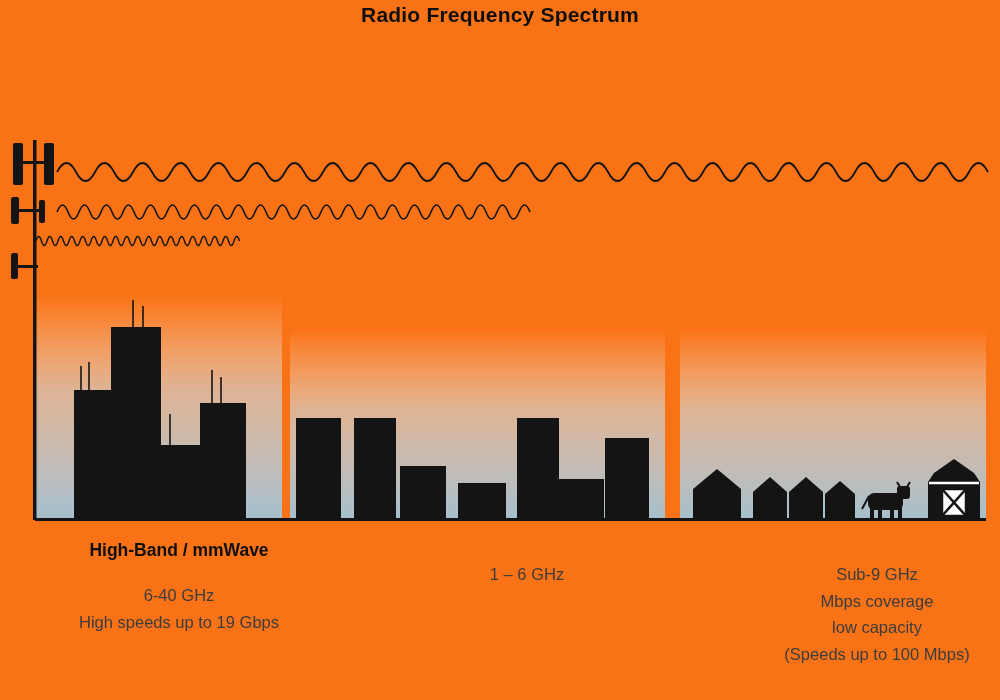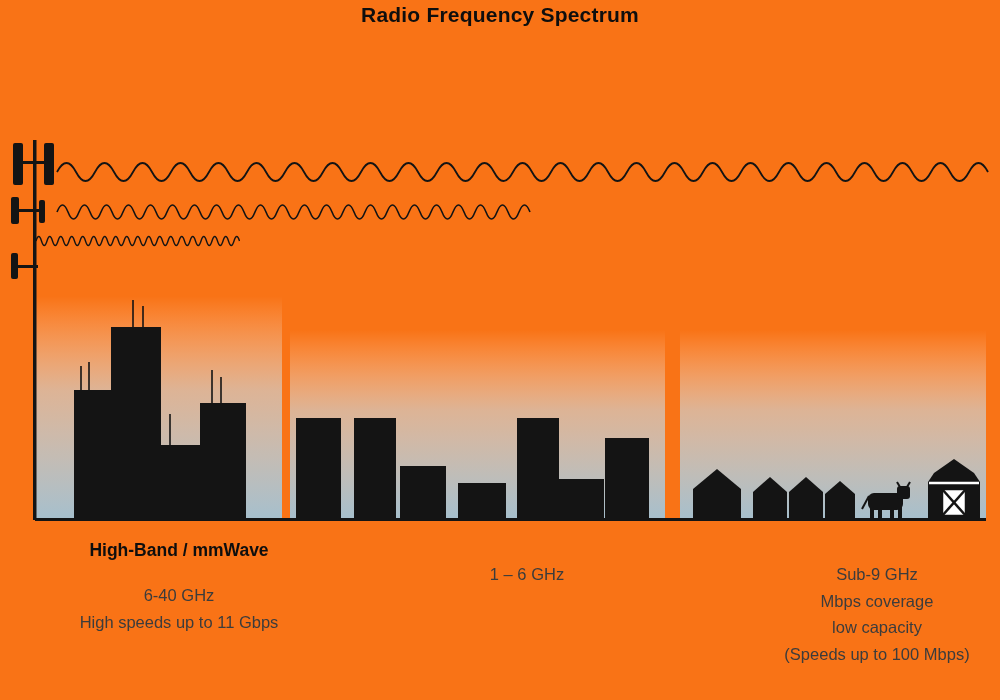--- a/index.html
+++ b/index.html
@@ -142,21 +142,21 @@
       </g>
     </g>
 
     <rect x="35" y="518" width="951" height="3" fill="#141414"></rect>
   </svg>
 
   <div class="band band-col-1">
     <div class="band-name">High-Band / mmWave</div>
     <div class="band-lines">
       <div>6-40 GHz</div>
-      <div>High speeds up to 11 Gbps</div>
+      <div>High speeds up to 19 Gbps</div>
     </div>
   </div>
 
   <div class="band band-col-2">
     <div class="band-lines">
       <div>1 – 6 GHz</div>
     </div>
   </div>
 
   <div class="band band-col-3">

